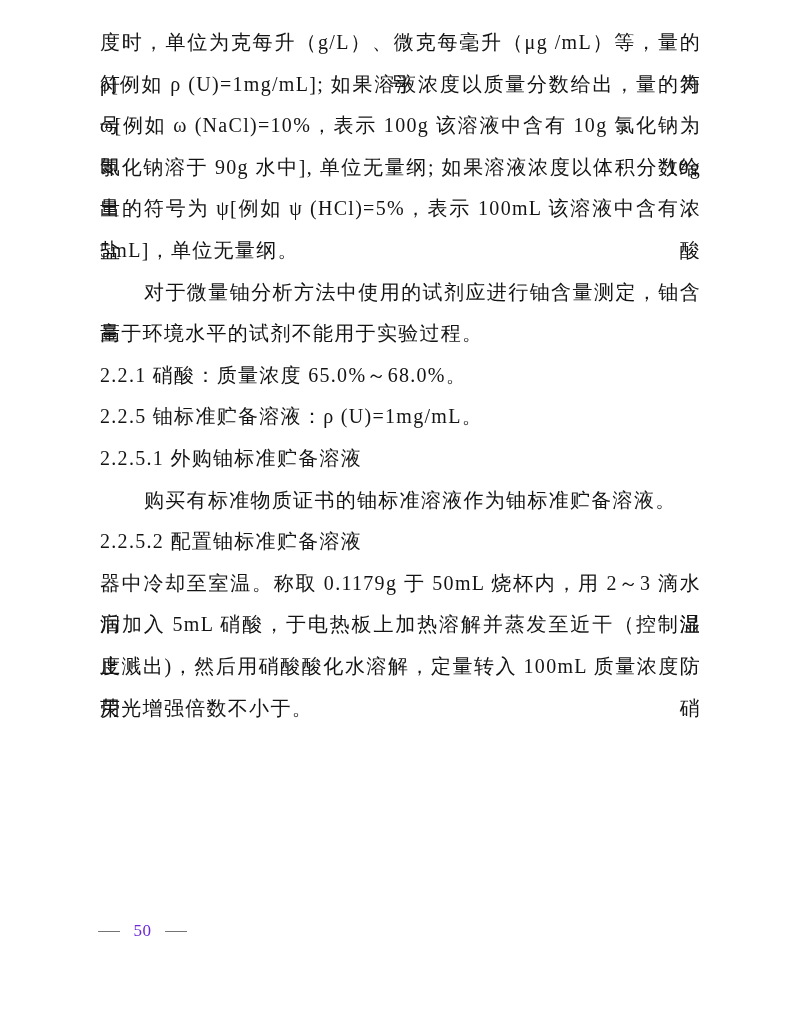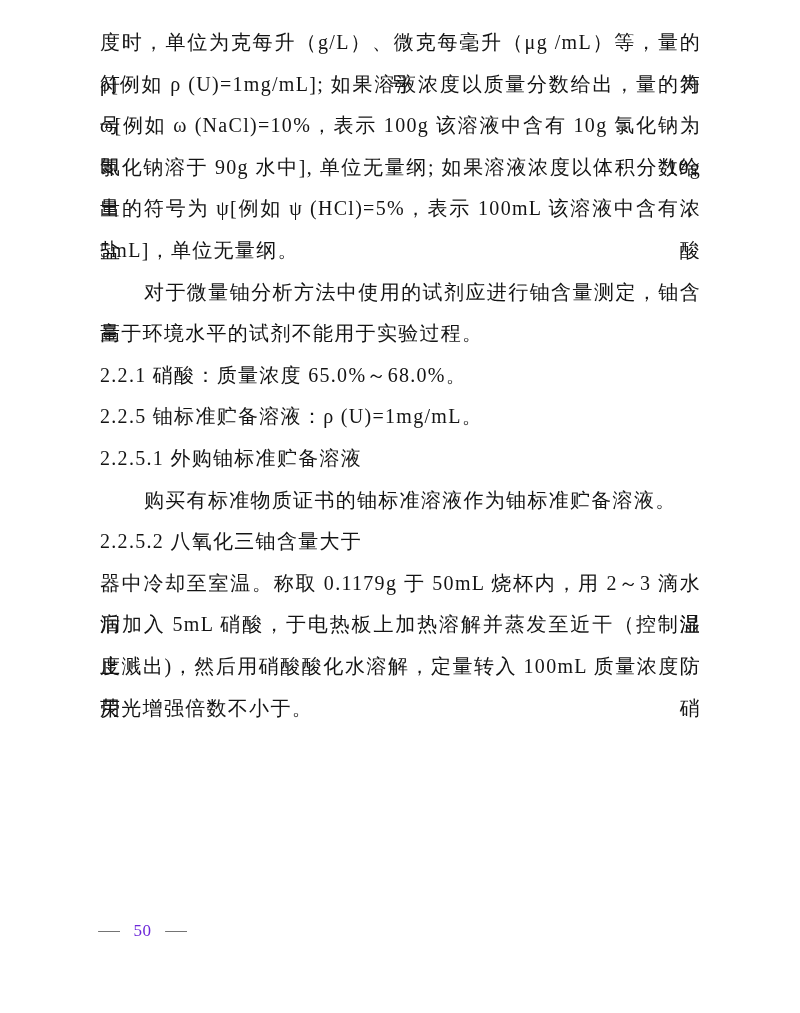--- a/index.html
+++ b/index.html
@@ -69,21 +69,21 @@
     <div class="line fill">ω[例如 ω (NaCl)=10%，表示 100g 该溶液中含有 10g 氯化钠，即 10g</div>
     <div class="line fill">氯化钠溶于 90g 水中], 单位无量纲; 如果溶液浓度以体积分数给出，</div>
     <div class="line fill">量的符号为 ψ[例如 ψ (HCl)=5%，表示 100mL 该溶液中含有浓盐酸</div>
     <div class="line">5mL]，单位无量纲。</div>
     <div class="line fill indent">对于微量铀分析方法中使用的试剂应进行铀含量测定，铀含量</div>
     <div class="line">高于环境水平的试剂不能用于实验过程。</div>
     <div class="line">2.2.1 硝酸：质量浓度 65.0%～68.0%。</div>
     <div class="line">2.2.5 铀标准贮备溶液：ρ (U)=1mg/mL。</div>
     <div class="line">2.2.5.1 外购铀标准贮备溶液</div>
     <div class="line indent">购买有标准物质证书的铀标准溶液作为铀标准贮备溶液。</div>
-    <div class="line">2.2.5.2 八氧化三铀含量大于</div>
+    <div class="line">2.2.5.2 配置铀标准贮备溶液</div>
     <div class="line fill">器中冷却至室温。称取 0.1179g 于 50mL 烧杯内，用 2～3 滴水润湿</div>
     <div class="line fill">后加入 5mL 硝酸，于电热板上加热溶解并蒸发至近干（控制温度防</div>
     <div class="line fill">止溅出)，然后用硝酸酸化水溶解，定量转入 100mL 质量浓度，用硝</div>
     <div class="line">荧光增强倍数不小于。</div>
   </div>
 
   <div class="footer">
     <span class="dash">—</span>
     <span class="num">50</span>
     <span class="dash">—</span>

